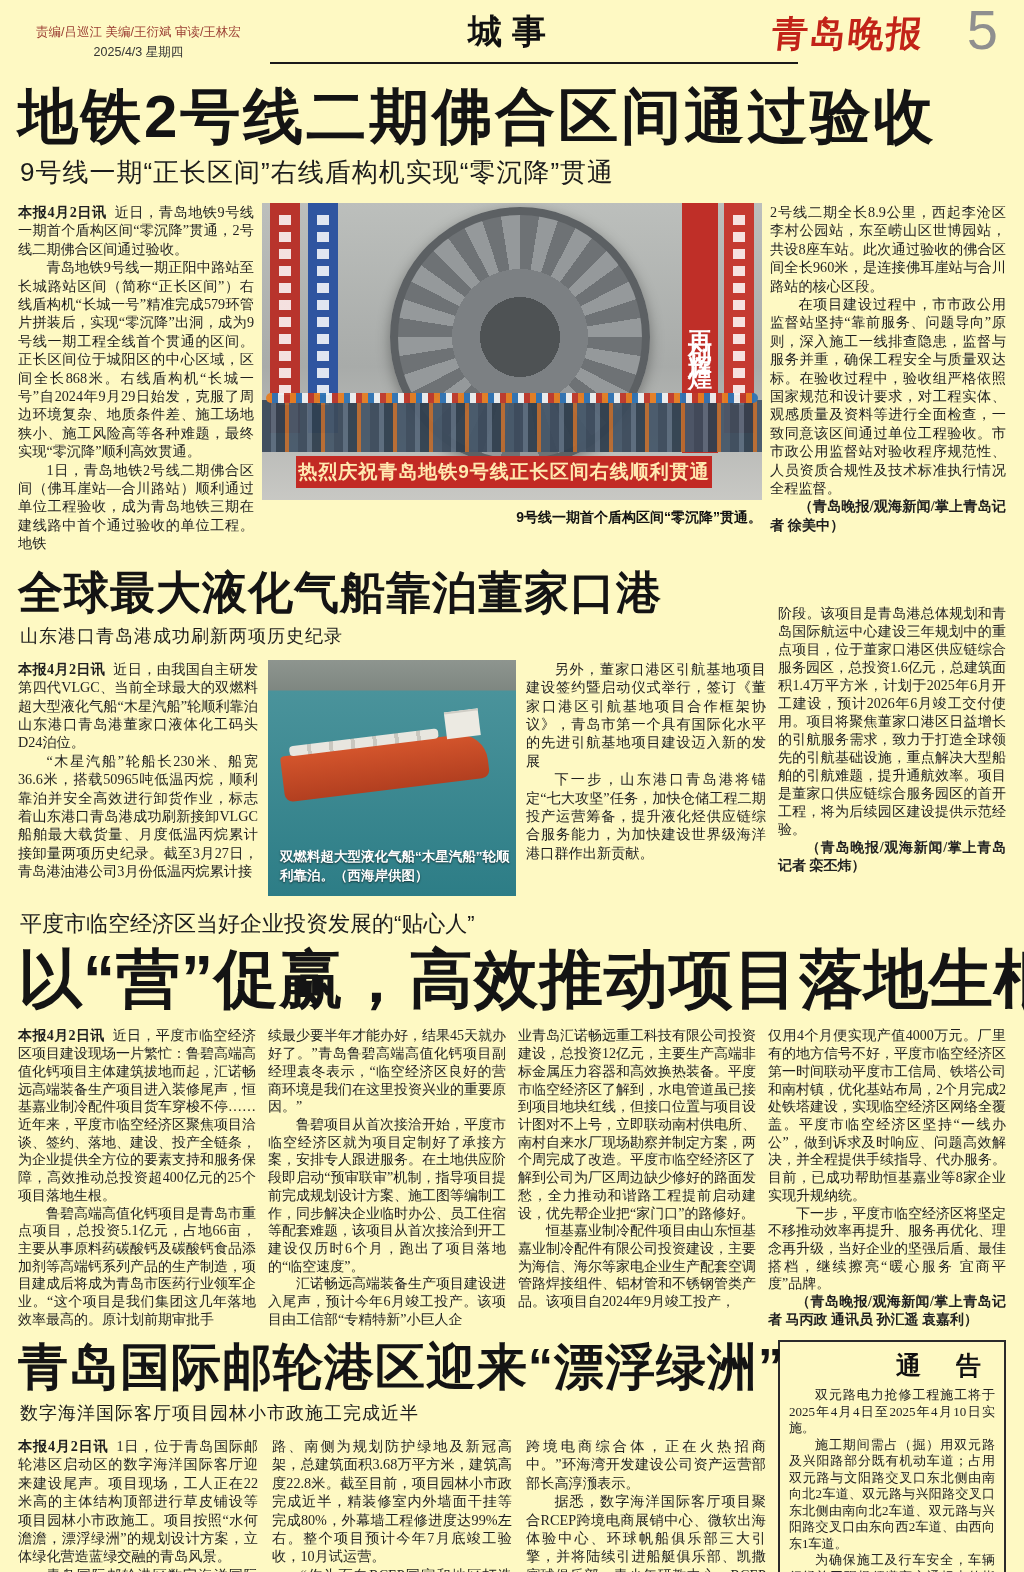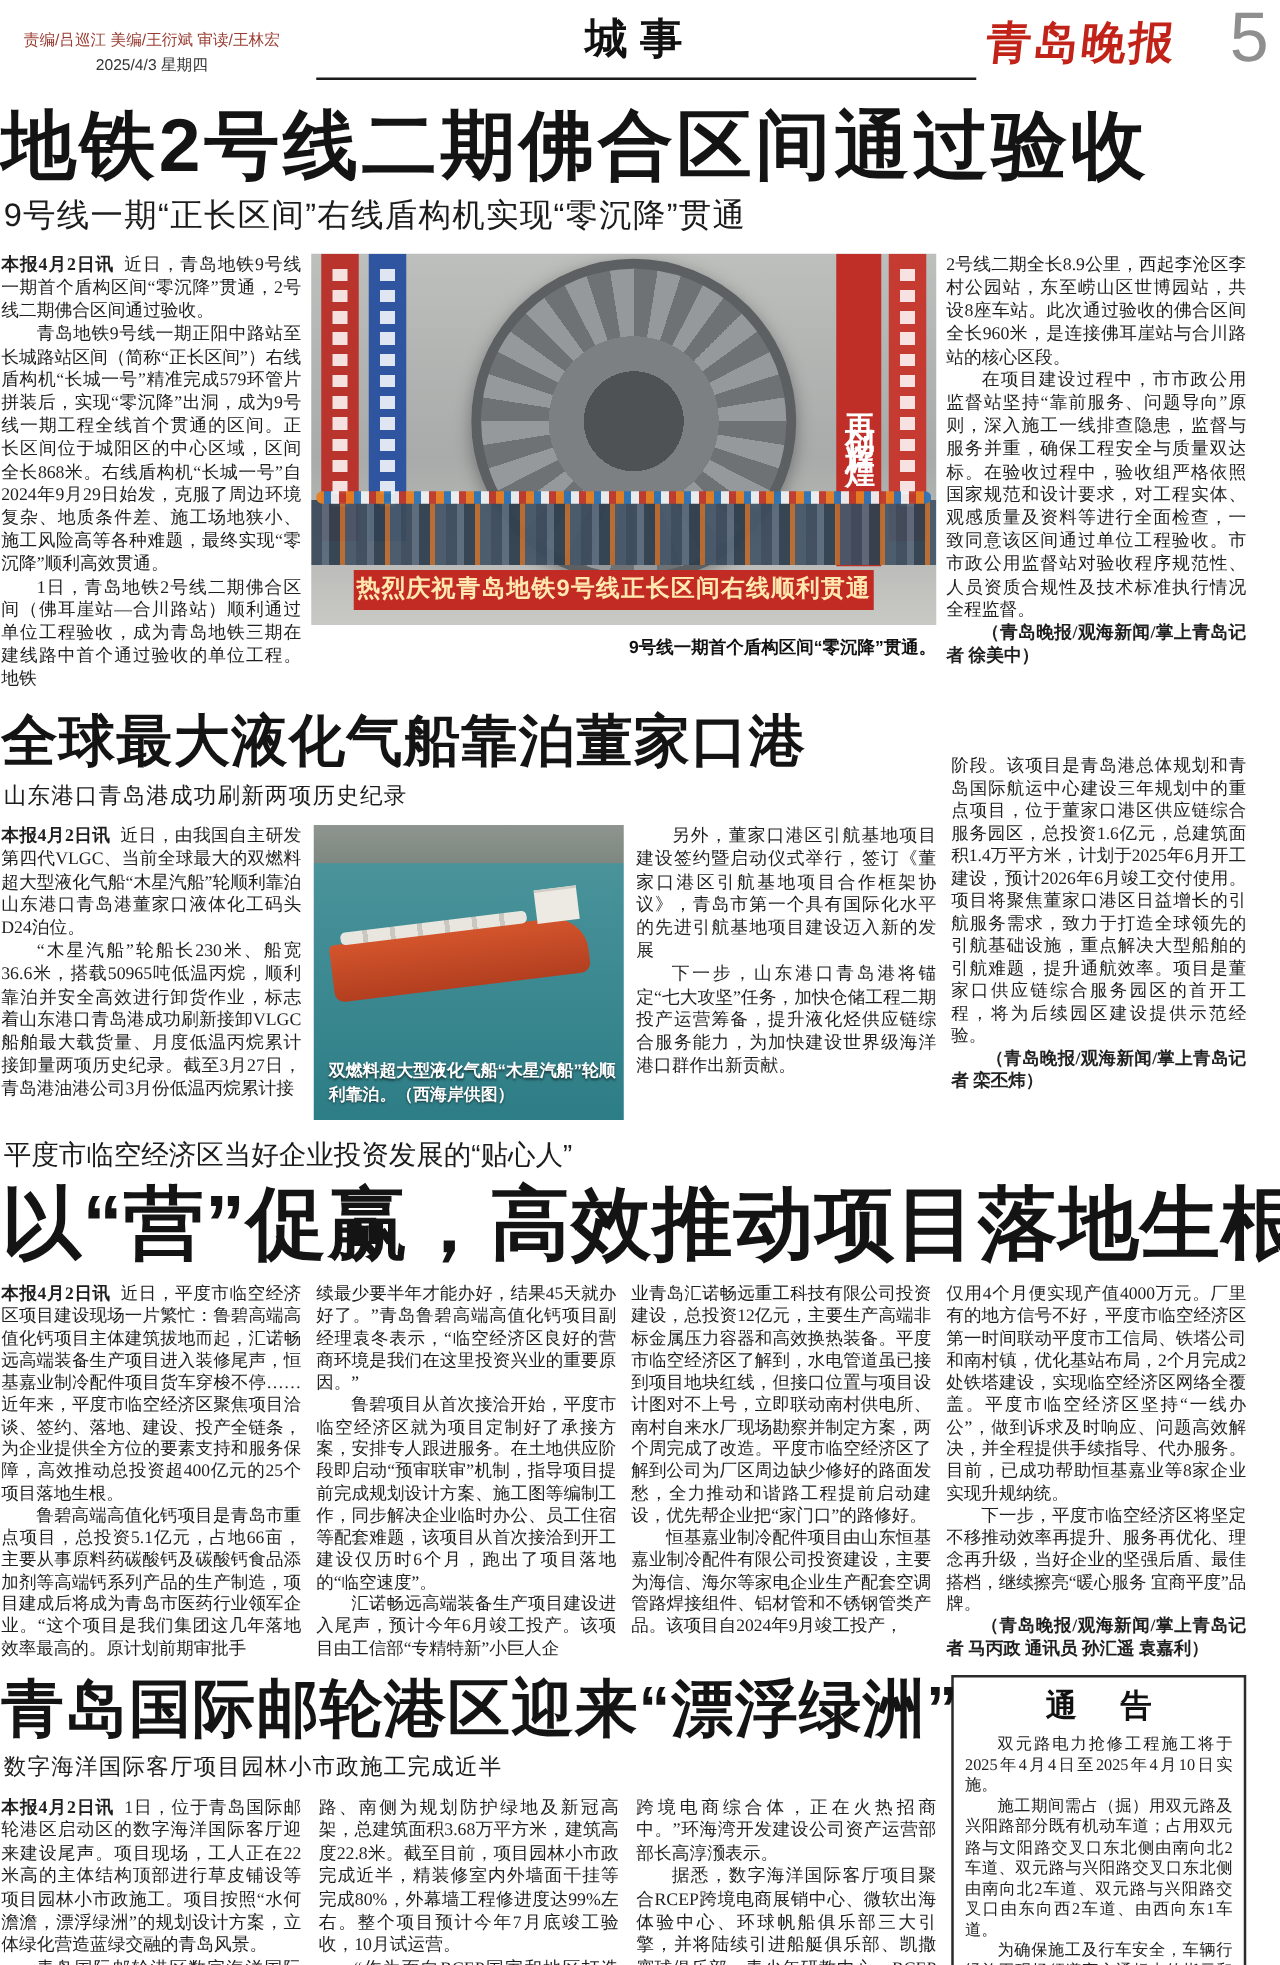--- a/index.html
+++ b/index.html
@@ -1,19 +1,19 @@
 <!DOCTYPE html>
 <html><head>
 <meta charset="utf-8">
 <style>
   html,body { margin:0; padding:0; background:#d9d9d6; }
   .page {
     position:relative; width:1024px; height:1572px; margin:0 auto;
-    background:#ffffff; overflow:hidden; box-sizing:border-box;
-    padding:0 1px; color:#222;
+    background:#fef9c3; overflow:hidden; box-sizing:border-box;
+    padding:0 18px; color:#222;
     font-family:"Liberation Serif","DejaVu Serif",serif;
   }
   
   .masthead { position:relative; height:84px; }
   .ed { position:absolute; left:18px; top:22px; text-align:center; }
   .ed1 { font:12.5px/1.6 "Liberation Sans",sans-serif; color:#9a3c32; }
   .ed2 { font:12.5px/1.6 "Liberation Sans",sans-serif; color:#333; }
   .section { position:absolute; left:50%; transform:translateX(-50%); top:14px;
     font:700 34px/1 "Liberation Sans",sans-serif; letter-spacing:10px; color:#111; }
   .rule { position:absolute; left:252px; top:62px; width:528px; height:2px; background:#1a1a1a; }
@@ -86,21 +86,21 @@
   
   .a3 { margin-top:14px; }
   .a3 .row { gap:12px; margin-top:14px; }
   .a3 .col { font-size:14px; line-height:17.7px; }
   
   .a4wrap { display:flex; gap:12px; margin-top:12px; }
   .a4main { width:748px; }
   .a4main .row { gap:14px; margin-top:12px; }
   .notice { width:236px; box-sizing:border-box; border:2px solid #2b2b2b; padding:6px 9px 8px;
     height:296px; overflow:hidden; font-size:13px; line-height:16.5px; text-align:justify; }
-  .ntitle { text-align:center; font:700 25px/1.2 "Liberation Sans",sans-serif;
+  .ntitle { text-align:right; font:700 25px/1.2 "Liberation Sans",sans-serif;
     letter-spacing:14px; text-indent:14px; margin:2px 0 7px; color:#111; }
   .notice p { margin:0; }
 </style>
 </head>
 <body>
 
 <div class="page">
 
   <header class="masthead">
     <div class="ed">

